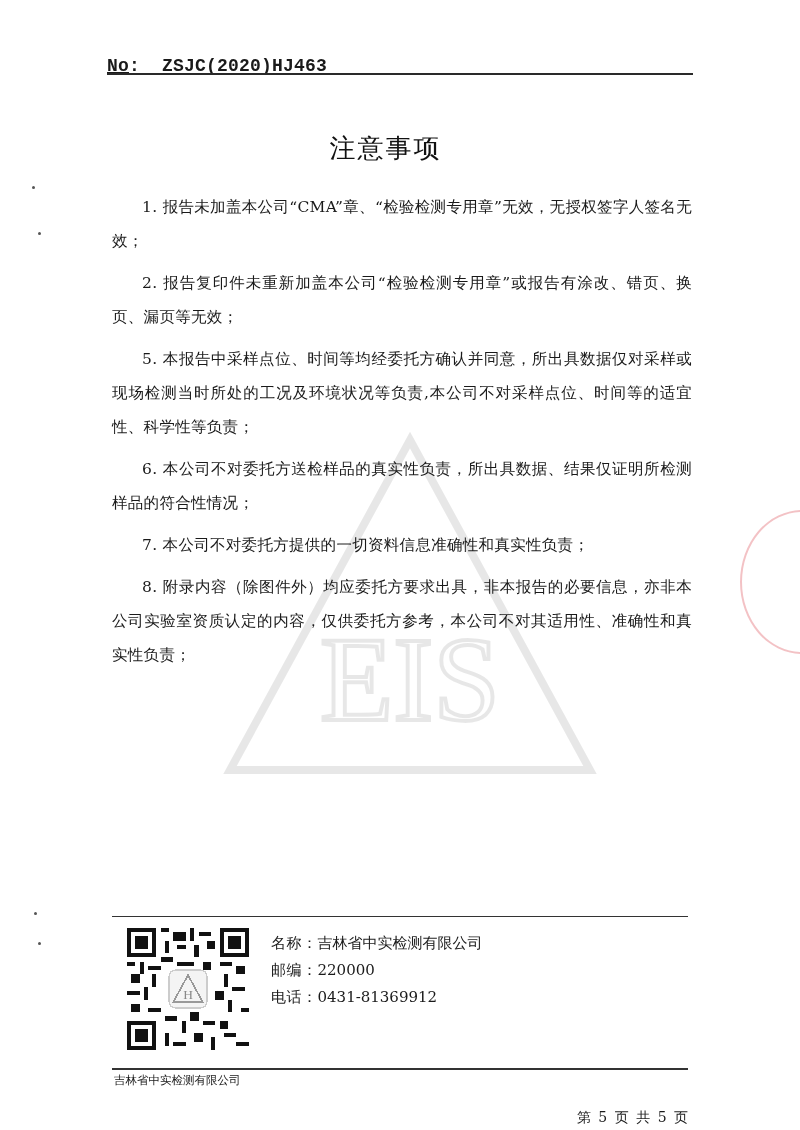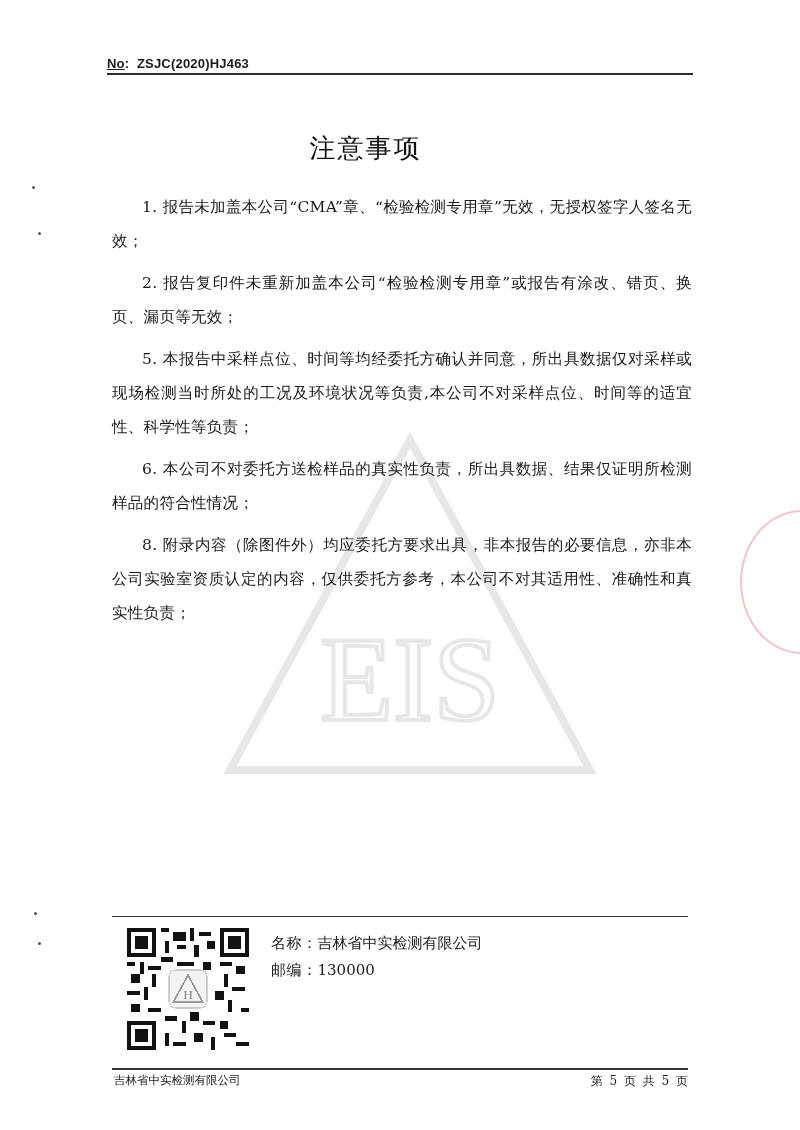--- a/index.html
+++ b/index.html
@@ -2,30 +2,30 @@
 <html><head>
   <meta charset="utf-8">
   <style>
     html, body { margin: 0; padding: 0; }
     body {
       width: 800px; height: 1130px; background: #ffffff; position: relative; overflow: hidden;
       font-family: "DejaVu Serif", "Liberation Serif", serif; color: #1a1a1a;
     }
     .header-no {
       position: absolute; left: 107px; top: 56px;
-      font-family: Liberation Sans, sans-serif; font-weight: bold; font-size: 13px;
+      font-family: Liberation Mono, monospace; font-weight: bold; font-size: 18px;
       letter-spacing: 0.2px;
     }
     .header-no .no-label { text-decoration: underline; }
     .header-rule {
       position: absolute; left: 107px; top: 73px; width: 586px; height: 2px; background: #2a2a2a;
     }
     .title {
       position: absolute; left: 0; width: 731px; top: 131px; text-align: center;
-      font-size: 26px; letter-spacing: 2px; color: #111;
+      font-size: 26px; letter-spacing: 2px; color: #111; padding-left: 20px;
     }
     .notes { position: absolute; left: 112px; top: 190px; width: 580px; }
     .note {
       font-size: 15.5px; line-height: 34px; margin: 0 0 8px 0; text-indent: 30px;
       letter-spacing: 0.3px; text-align: justify;
     }
     .watermark {
       position: absolute; left: 220px; top: 430px; width: 380px; height: 360px; opacity: 0.09;
     }
     .stamp {
@@ -41,21 +41,21 @@
     .contact { position: absolute; left: 271px; top: 930px; font-size: 15px; }
     .contact-row { height: 27px; line-height: 27px; white-space: nowrap; }
     .contact-row .lbl { letter-spacing: 0.5px; }
     .footer-rule {
       position: absolute; left: 112px; top: 1068px; width: 576px; height: 2px; background: #333;
     }
     .footer-left {
       position: absolute; left: 114px; top: 1073px; font-size: 11.5px;
     }
     .footer-right {
-      position: absolute; right: 112px; top: 1073px; font-size: 12px; word-spacing: 3px;
+      position: absolute; right: 112px; top: 1109px; font-size: 14px; word-spacing: 3px;
     }
     .speck { position: absolute; width: 3px; height: 3px; background: #555; border-radius: 50%; }
   </style>
 </head>
 <body>
 
 <div class="header-no">
   <span class="no-label">No</span><span>:</span>&nbsp;
   <span>ZSJC(2020)HJ463</span>
 </div>
@@ -73,20 +73,21 @@
 
 <div class="stamp"></div>
 
 <div class="title">注意事项</div>
 
 <div class="notes">
   <p class="note">1. 报告未加盖本公司“CMA”章、“检验检测专用章”无效，无授权签字人签名无效；</p>
   <p class="note">2. 报告复印件未重新加盖本公司“检验检测专用章”或报告有涂改、错页、换页、漏页等无效；</p>
   <p class="note">5. 本报告中采样点位、时间等均经委托方确认并同意，所出具数据仅对采样或现场检测当时所处的工况及环境状况等负责,本公司不对采样点位、时间等的适宜性、科学性等负责；</p>
   <p class="note">6. 本公司不对委托方送检样品的真实性负责，所出具数据、结果仅证明所检测样品的符合性情况；</p>
+  <p class="note">7. 本公司不对委托方提供的一切资料信息准确性和真实性负责；</p>
   <p class="note">8. 附录内容（除图件外）均应委托方要求出具，非本报告的必要信息，亦非本公司实验室资质认定的内容，仅供委托方参考，本公司不对其适用性、准确性和真实性负责；</p>
 </div>
 
 <div class="contact-rule"></div>
 
 <svg class="qr" viewBox="0 0 29 29" shape-rendering="crispEdges">
   <rect width="29" height="29" fill="#fff"></rect>
   <g fill="#111">
     <rect x="0" y="0" width="7" height="7"></rect>
       <rect x="1" y="1" width="5" height="5" fill="#fff"></rect>
@@ -139,19 +140,22 @@
   <rect x="10" y="10" width="9" height="9" rx="1.5" fill="#f4f4f4" stroke="#ccc" stroke-width="0.3"></rect>
   <polygon points="14.5,11.2 18,17.6 11,17.6" fill="none" stroke="#999" stroke-width="0.4"></polygon>
   <text x="14.5" y="16.8" font-size="3.2" text-anchor="middle" fill="#888" font-family="Liberation Serif, serif">H</text>
 </svg>
 
 <div class="contact">
   <div class="contact-row">
     <span class="lbl">名称：</span><span>吉林省中实检测有限公司</span>
   </div>
   <div class="contact-row">
-    <span class="lbl">邮编：</span><span>130000</span>
+    <span class="lbl">邮编：</span><span>220000</span>
+  </div>
+  <div class="contact-row">
+    <span class="lbl">电话：</span><span>0431-81369912</span>
   </div>
 </div>
 
 <div class="footer-rule"></div>
 <div class="footer-left">吉林省中实检测有限公司</div>
 <div class="footer-right">第 5 页 共 5 页</div>
 
 </body></html>

